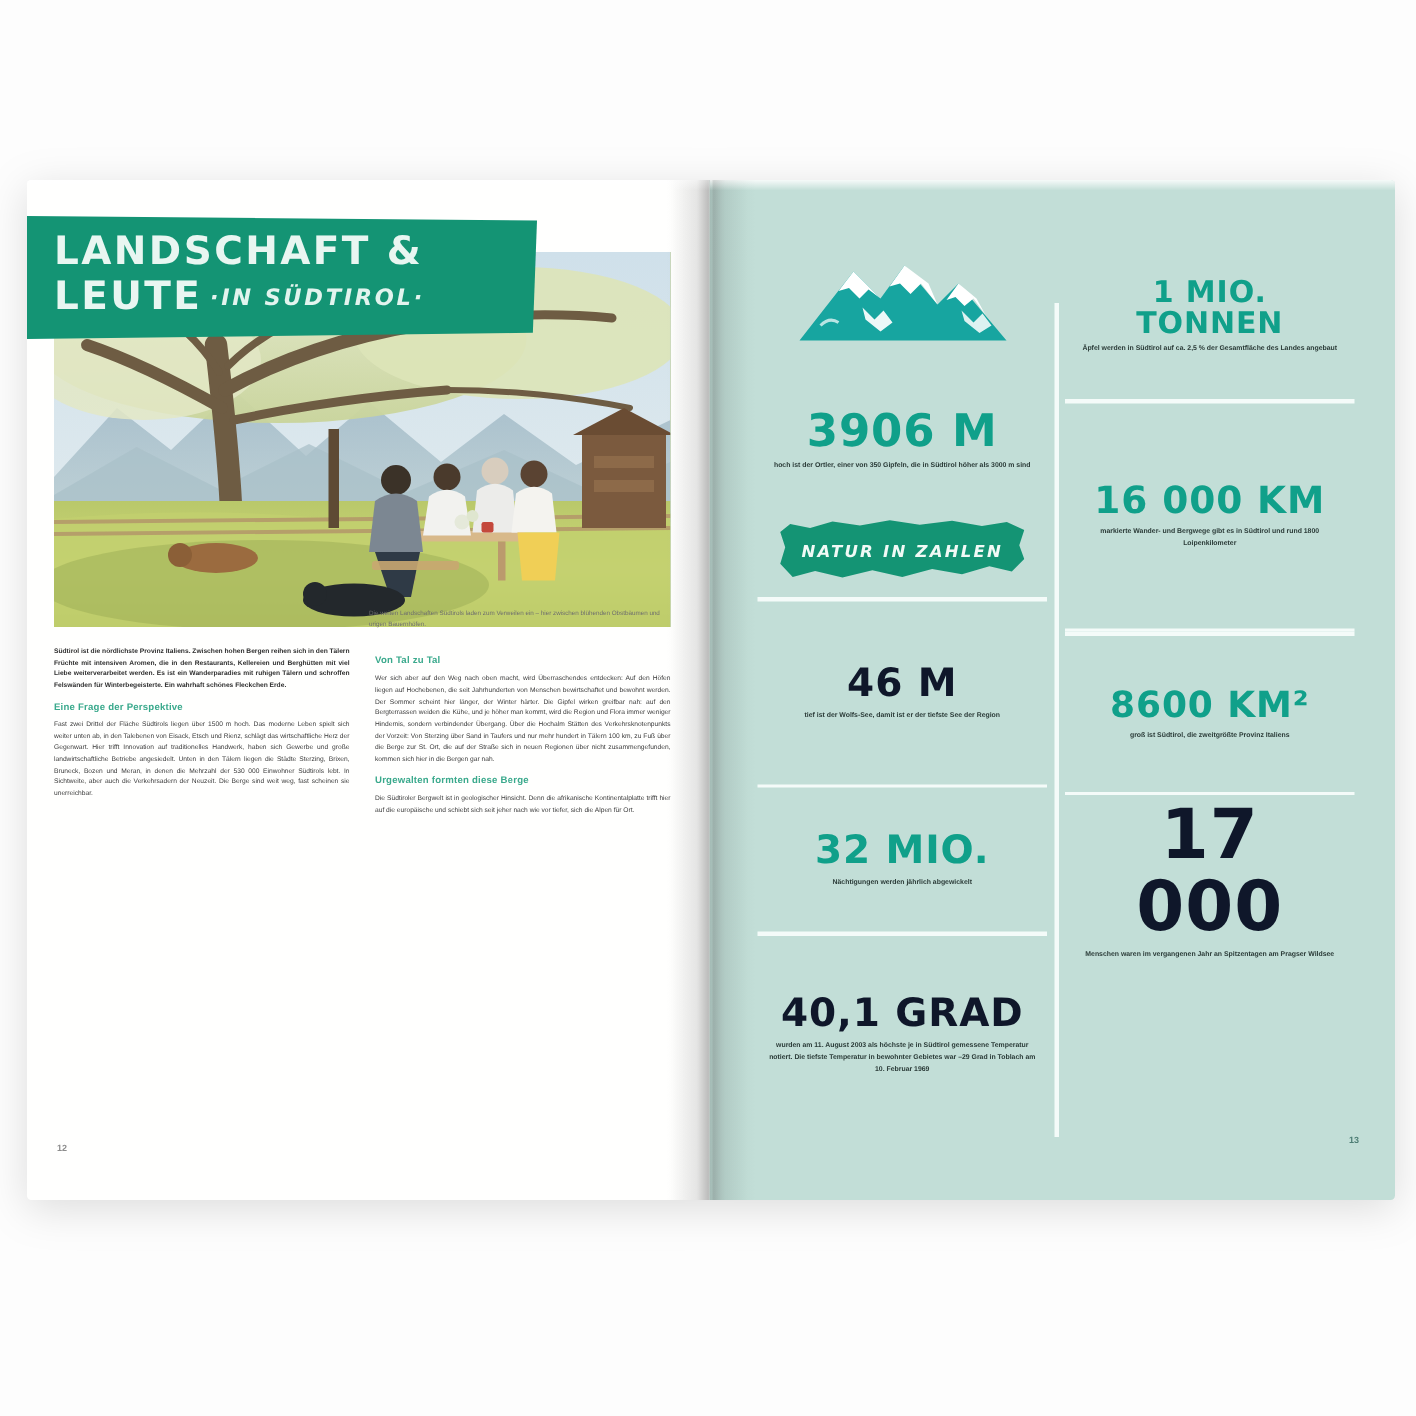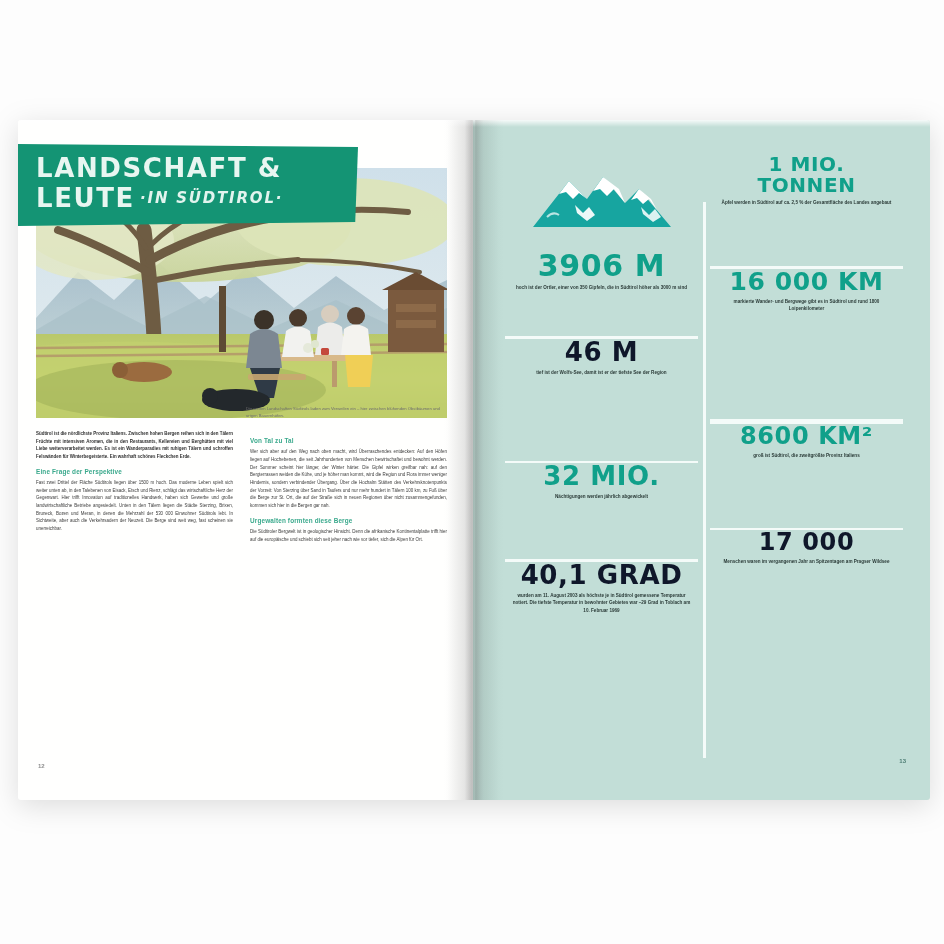--- a/index.html
+++ b/index.html
@@ -109,21 +109,21 @@
     position:absolute;left:26px;top:34px;width:410px;height:612px;
     display:flex;
   }
   .info-col{position:relative;width:205px;}
   .vdiv{
     position:absolute;left:204px;top:48px;width:2.6px;height:556px;
     background:#f4fbf9;z-index:5;
   }
   .cell{
     position:relative;
-    display:flex;flex-direction:column;align-items:center;
+    display:flex;flex-direction:column;align-items:center;justify-content:center;
     text-align:center;padding:0 13px;box-sizing:border-box;
   }
   .hdiv{height:2.6px;background:#f4fbf9;margin:0 6px;}
   .stat-num{
     color:#10a08a;font-weight:bold;letter-spacing:0.6px;
     font-family:"DejaVu Sans", sans-serif;
     line-height:1.04;margin-bottom:3px;
   }
   .stat-num.big{font-size:30px;}
   .stat-num.mid{font-size:26px;}
@@ -301,20 +301,26 @@
                 <path d="M18 48 q6 -6 12 -2" stroke="#ffffff" stroke-width="2" fill="none" opacity="0.7"></path>
               </svg>
             </span>
           </div>
 
           <div class="cell" style="height:86px">
             <div class="stat-num big">3906 M</div>
             <div class="stat-sub">hoch ist der Ortler, einer von 350 Gipfeln, die in Südtirol höher als 3000 m sind</div>
           </div>
 
+          <div class="badge-wrap">
+            <div class="badge">
+              <div class="badge-shape"></div>
+              <div class="badge-text">NATUR IN ZAHLEN</div>
+            </div>
+          </div>
 
           <div class="hdiv"></div>
 
           <div class="cell" style="height:122px">
             <div class="stat-num mid teal">46 M</div>
             <div class="stat-sub">tief ist der Wolfs-See, damit ist er der tiefste See der Region</div>
           </div>
 
           <div class="hdiv"></div>
 
@@ -353,21 +359,21 @@
           <div class="hdiv"></div>
 
           <div class="cell" style="height:104px">
             <div class="stat-num" style="font-size:24px">8600 KM²</div>
             <div class="stat-sub">groß ist Südtirol, die zweitgrößte Provinz Italiens</div>
           </div>
 
           <div class="hdiv"></div>
 
           <div class="cell" style="height:112px">
-            <div class="stat-num teal" style="font-size:24px">17 000</div>
+            <div class="stat-num teal" style="font-size:46px">17 000</div>
             <div class="stat-sub">Menschen waren im vergangenen Jahr an Spitzentagen am Pragser Wildsee</div>
           </div>
         </div>
       </div>
 
       <div class="pagenum-r">13</div>
       <div class="page-curve-r"></div>
       <div class="topedge"></div>
     </div>
 

